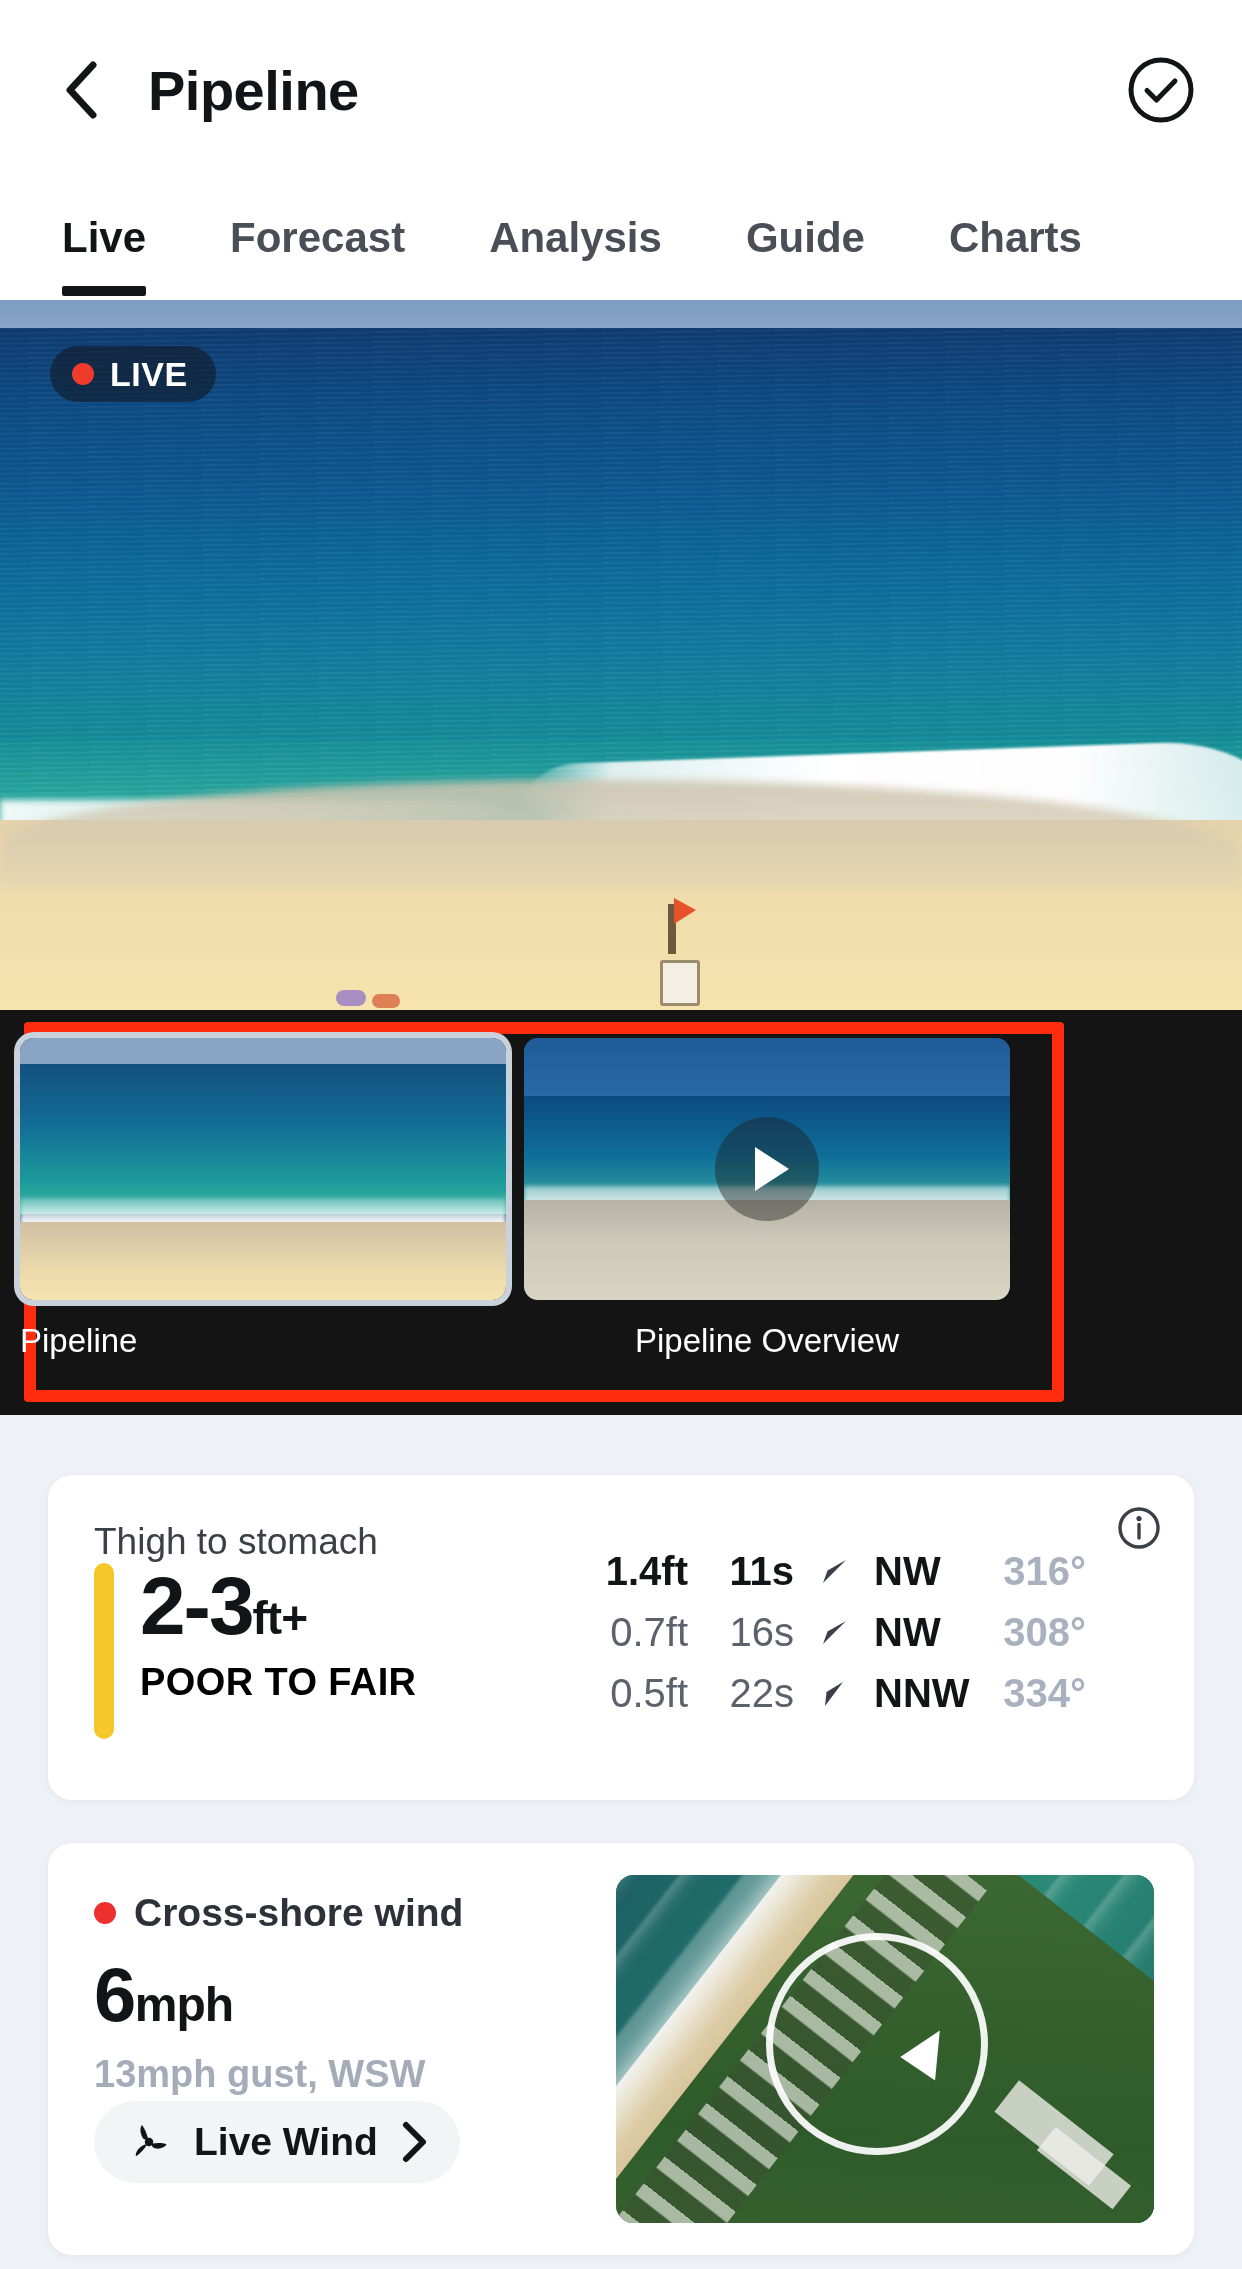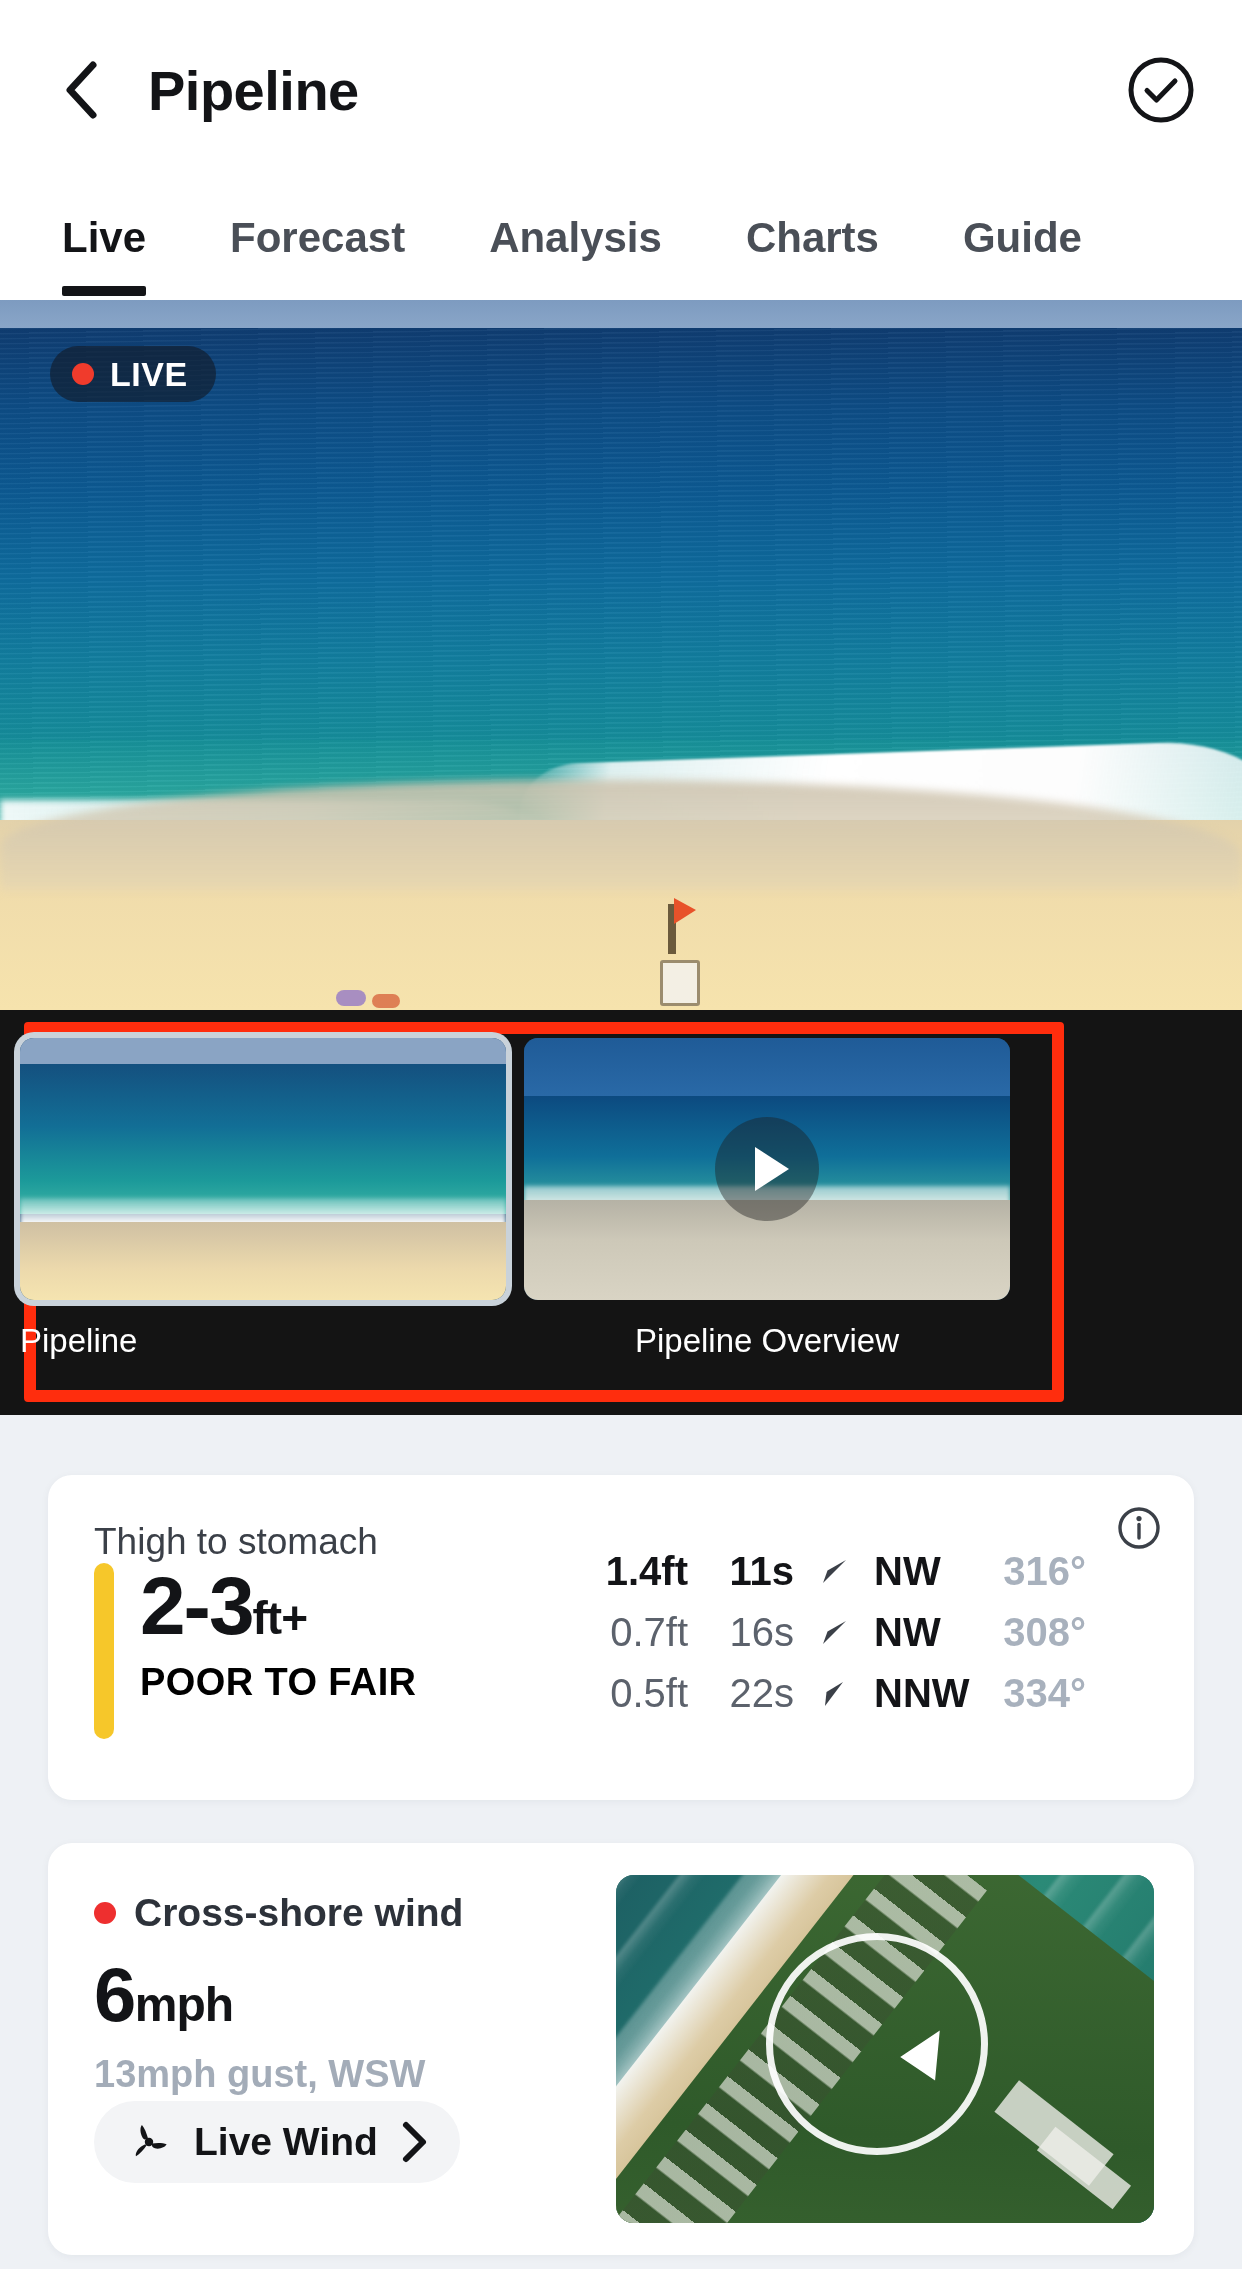--- a/index.html
+++ b/index.html
@@ -602,24 +602,24 @@
     <div class="tab active">
       <span>Live</span>
     </div>
     <div class="tab">
       <span>Forecast</span>
     </div>
     <div class="tab">
       <span>Analysis</span>
     </div>
     <div class="tab">
+      <span>Guide</span>
+    </div>
+    <div class="tab">
       <span>Charts</span>
-    </div>
-    <div class="tab">
-      <span>Guide</span>
     </div>
   </div>
 
   <div class="webcam">
     <div class="sky"></div>
     <div class="sea-deep"></div>
     <div class="sea-shallow"></div>
     <div class="sea-texture"></div>
     <div class="wave-foam2"></div>
     <div class="wave-foam"></div>

